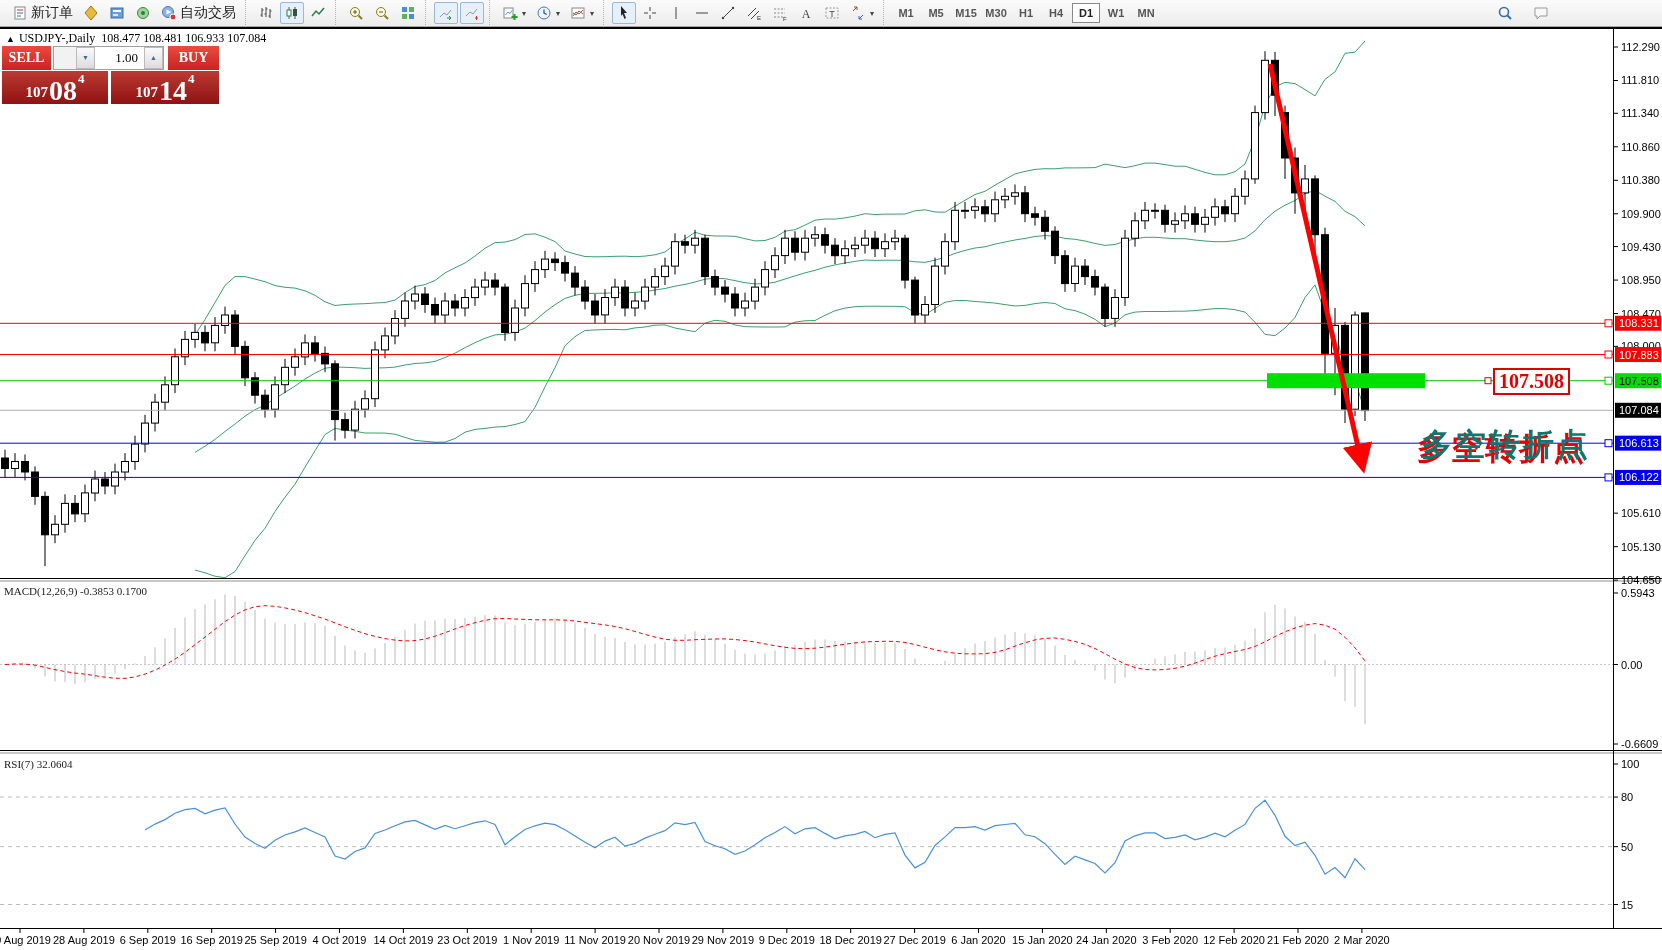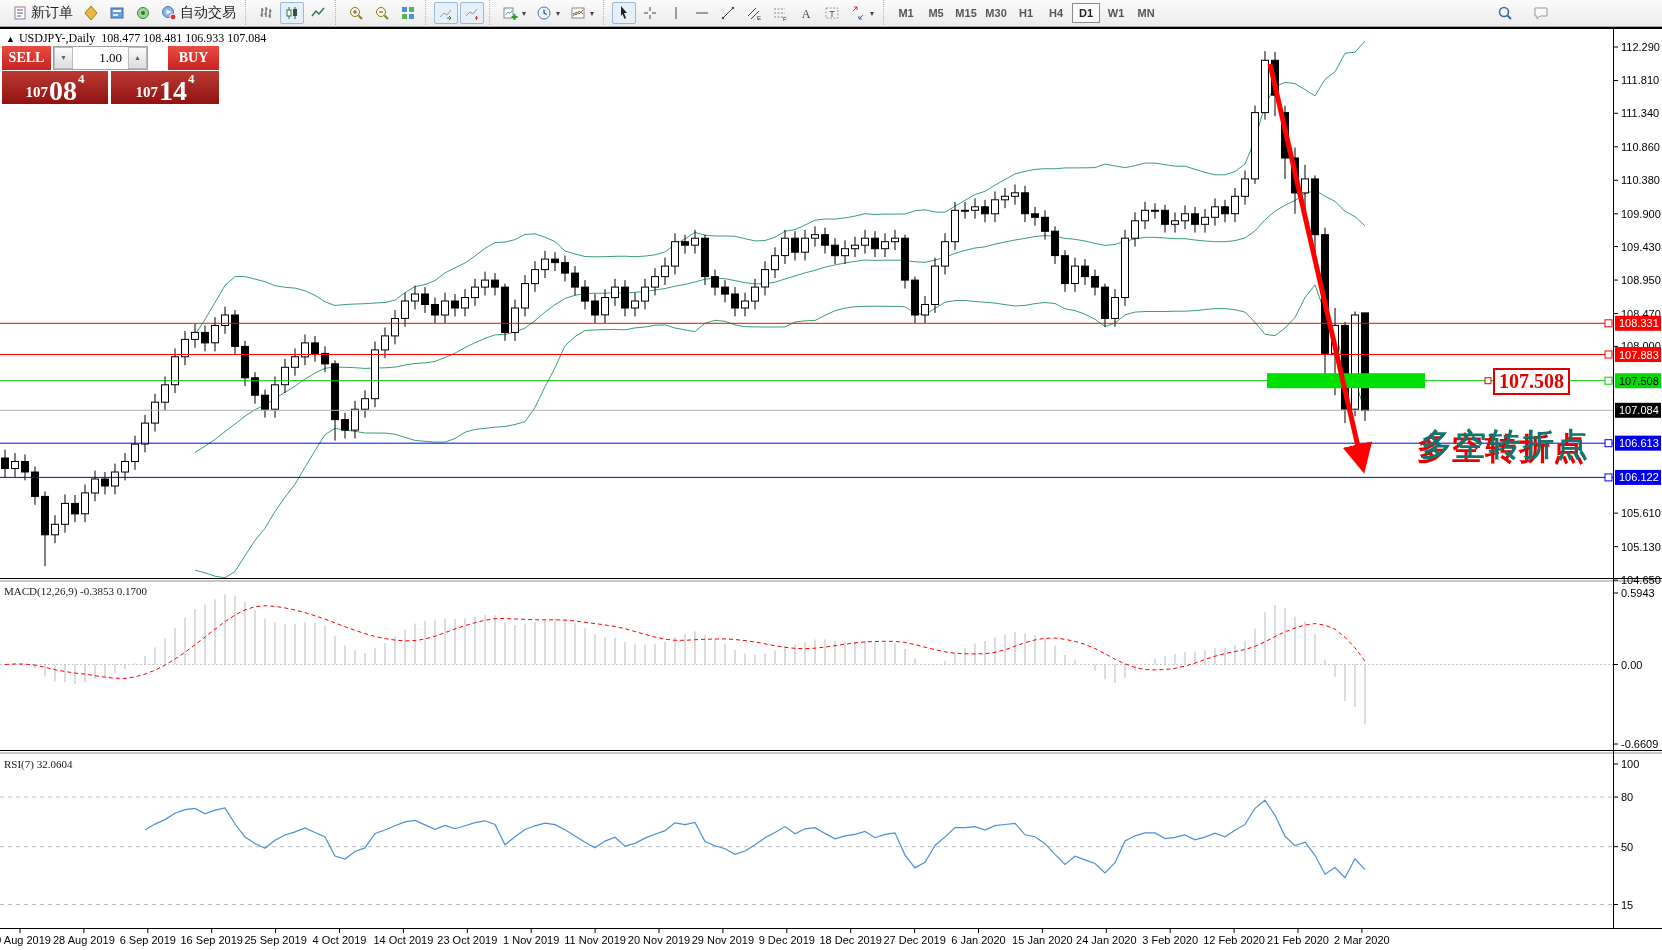--- a/index.html
+++ b/index.html
@@ -26,22 +26,22 @@
   
   #chart-svg { position:absolute; left:0; top:0; z-index:1; }
   .overlay { position:absolute; z-index:2;font-family:Liberation Serif, serif; }
   .sym-title { left:6px; top:31px; font-size:12px; color:#000; }
   .sym-title .tri { font-size:9px; margin-right:4px; }
   
   .trade-panel { left:2px; top:46px; width:217px; z-index:3; }
   .tp-row1 { display:flex; height:24px; }
   .btn-sell,.btn-buy { background:linear-gradient(#ea4b3e,#c62323); color:#fff;
     font-weight:bold; font-size:14px; display:flex; align-items:center; justify-content:center; }
-  .btn-sell { width:49px; } .btn-buy { width:51px; margin-left:20px; }
-  .vol-box { flex:1; display:flex; border:1px solid #a0a0a0; background:#f2f2f2; margin-left:2px; }
+  .btn-sell { width:49px; } .btn-buy { width:51px; margin-left:4px; }
+  .vol-box { flex:1; display:flex; border:1px solid #a0a0a0; background:#f2f2f2; margin-left:2px;padding-left:22px; }
   .vol-arrow { width:19px; display:flex; align-items:center; justify-content:center;
     font-size:7px; color:#446a9a; background:linear-gradient(#fafafa,#dcdcdc); border:1px solid #bbb; }
   .vol-val { flex:1; background:#fff; font-size:13px; color:#000; display:flex;
     align-items:center; justify-content:flex-end; padding-right:6px; }
   .tp-row2 { display:flex; height:33px; margin-top:1px; }
   .px-box { background:linear-gradient(#bb3a32,#901212); color:#fff; display:flex;
     align-items:flex-end; justify-content:center; padding-bottom:1px; }
   .px-box.sell { width:106px; } .px-box.buy { width:108px; margin-left:3px; }
   .px-small { font-size:15px; font-weight:bold; line-height:1; margin-bottom:3px; }
   .px-big { font-size:28px; font-weight:bold; line-height:0.9; margin:0 1px; }

